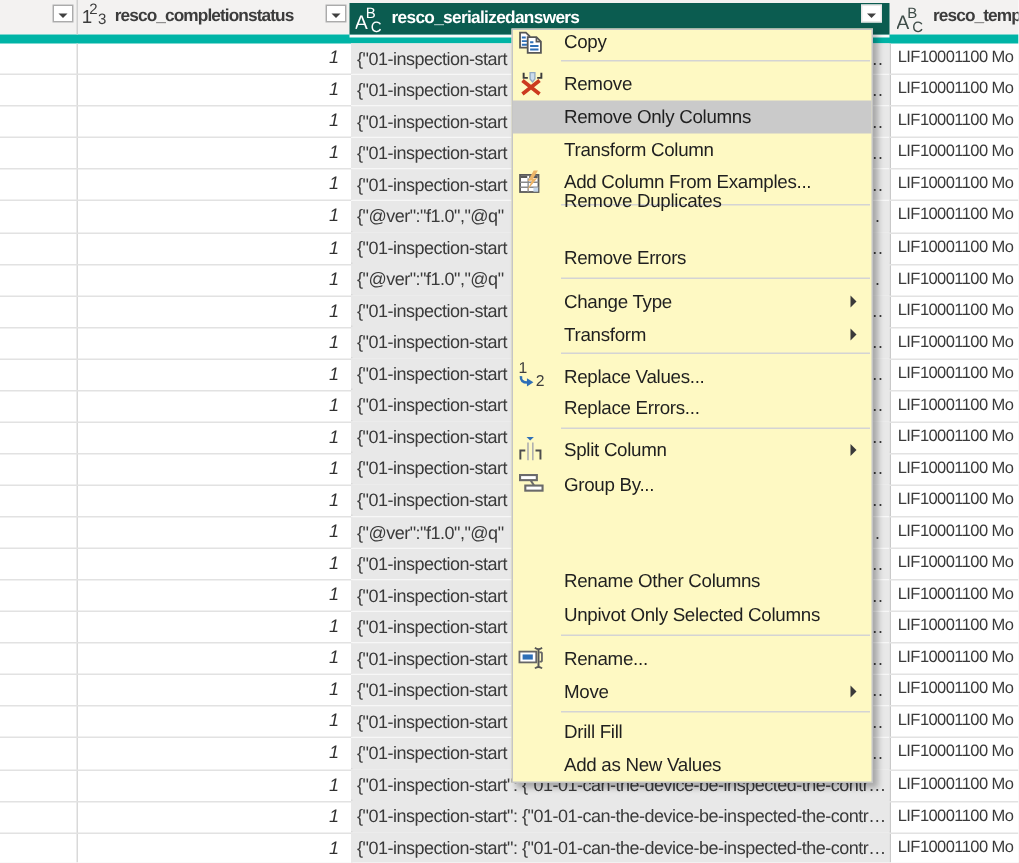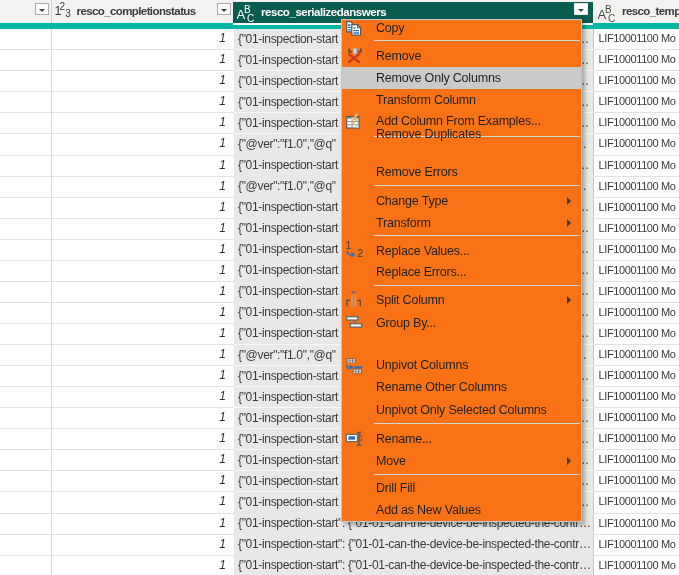--- a/index.html
+++ b/index.html
@@ -201,21 +201,21 @@
 <div class="abs" style="left:234px;top:554.6px;width:359px;height:1px;background:#f7f7f7"></div>
 <div class="abs" style="left:593px;top:554.6px;width:86px;height:1px;background:#e2e2e2"></div>
 <div class="num" style="top:533.5px">1</div>
 <div class="cell3" style="top:534.0px">{"01-inspection-start": {"01-01-can-the-device-be-inspected-the-controlroom": {"true"}}</div>
 <div class="lif" style="top:533.5px">LIF10001100 Mo</div>
 
 <div class="num" style="top:554.6px">1</div>
 <div class="cell3" style="top:555.1px">{"01-inspection-start": {"01-01-can-the-device-be-inspected-the-controlroom": {"true"}}</div>
 <div class="lif" style="top:554.6px">LIF10001100 Mo</div>
 <div class="abs" style="left:341px;top:18.5px;width:241px;height:503.0px;
-background:#f97316;border:1px solid #c5c5c5;box-shadow:3px 3px 4px rgba(0,0,0,0.28)">
+background:#fef9c3;border:1px solid #c5c5c5;box-shadow:3px 3px 4px rgba(0,0,0,0.28)">
 <div class="mi" style="top:-2.8px;"><span class="ic" style="left:4px;margin-top:-7.5px"><svg width="16" height="16" viewBox="0 0 16 16">
           <path d="M0.7 1.7 H4.6 L7 4.1 V11.8 H0.7 z" fill="#fff" stroke="#575757" stroke-width="1.2"></path>
           <path d="M1.9 5h2.6M1.9 7.4h3.4M1.9 9.8h3.4" stroke="#2e6fb7" stroke-width="1.3"></path>
           <path d="M5.8 4.7 H11.6 L14.6 7.7 V15.2 H5.8 z" fill="#fff" stroke="#575757" stroke-width="1.2"></path>
           <path d="M11.6 4.7 V7.7 H14.6" fill="none" stroke="#575757" stroke-width="1.1"></path>
           <path d="M7.4 8.2h2.2M7.4 10.6h5.6M7.4 13h5.6" stroke="#2e6fb7" stroke-width="1.3"></path>
         </svg></span>Copy</div>
 <div class="msep" style="top:20.9px"></div>
 <div class="mi" style="top:26.1px;"><span class="ic" style="left:5px;margin-top:-8.5px"><svg width="16" height="16" viewBox="0 0 16 16">
           <path d="M2.1 0.5 V3.9 H4.9 M13.9 0.5 V3.9 H11.1" fill="none" stroke="#3c3c3c" stroke-width="1.3"></path>
@@ -249,29 +249,20 @@
 <div class="mi" style="top:270.1px;"><span class="ic" style="left:4.3px;margin-top:-9px"><svg width="16" height="17" viewBox="0 0 16 17">
           <path d="M5 0.4 L9.9 0.4 L7.45 2.6 z" fill="#2e6fb7"></path>
           <path d="M6 4 V15.8 M9.2 4 V15.8" stroke="#b0b0b0" stroke-width="1.1" fill="none"></path>
           <path d="M4.2 9.3 H0.9 V15.3 M11 9.3 H14.3 V15.3" fill="none" stroke="#4d4d4d" stroke-width="1.3"></path>
         </svg></span>Split Column<span class="arr"></span></div>
 <div class="mi" style="top:292.4px;"><span class="ic" style="left:4px;margin-top:-7.8px"><svg width="17" height="14" viewBox="0 0 17 14">
           <rect x="0.7" y="1.7" width="11.2" height="3.4" fill="#fff" stroke="#6a6a6a" stroke-width="1.4"></rect>
           <path d="M7.9 5.4 L10 8.6" stroke="#6a6a6a" stroke-width="1.3"></path>
           <rect x="4.2" y="8.7" width="11.5" height="3.4" fill="#fff" stroke="#6a6a6a" stroke-width="1.4"></rect>
         </svg></span>Group By...</div>
-<div class="mi" style="top:335.1px;"><span class="ic" style="left:2.5px;margin-top:-8.5px"><svg width="18" height="17" viewBox="0 0 18 17">
-          <rect x="1.6" y="1.4" width="9.3" height="4.6" fill="#5f5f5f"></rect>
-          <path d="M2.5 2.3h2v1.3h-2zM5.3 2.3h2v1.3h-2zM8.1 2.3h2v1.3h-2zM2.5 4.3h2v1.3h-2zM5.3 4.3h2v1.3h-2zM8.1 4.3h2v1.3h-2z" fill="#fff"></path>
-          <path d="M1.9 7.9 q-0.2 3.4 2.6 3.7" fill="none" stroke="#2e6fb7" stroke-width="1.7"></path>
-          <path d="M4.7 7.8 L8.9 10.2 L4.7 12.8 z" fill="#2e6fb7"></path>
-          <rect x="9.4" y="9.3" width="8" height="1.9" fill="#2e6fb7"></rect>
-          <rect x="7.6" y="11.4" width="9.2" height="5" fill="#5f5f5f"></rect>
-          <path d="M8.5 12.4h2v1.3h-2zM11.3 12.4h2v1.3h-2zM14.1 12.4h2v1.3h-2zM8.5 14.4h2v1.3h-2zM11.3 14.4h2v1.3h-2zM14.1 14.4h2v1.3h-2z" fill="#fff"></path>
-        </svg></span>Unpivot Columns</div>
 <div class="mi" style="top:357.1px;">Rename Other Columns</div>
 <div class="mi" style="top:379.5px;">Unpivot Only Selected Columns</div>
 <div class="msep" style="top:403.6px"></div>
 <div class="mi" style="top:408.8px;"><span class="ic" style="left:2.5px;margin-top:-8px"><svg width="18" height="16" viewBox="0 0 18 16">
           <rect x="1.3" y="3.4" width="11.2" height="7.2" fill="#fff" stroke="#666" stroke-width="1.2"></rect>
           <rect x="3.4" y="5.3" width="6.8" height="3.4" fill="#2e6fb7"></rect>
           <path d="M14.6 3.9 H16.3 M16.3 3.9 V10.1 M16.3 10.1 H14.6" fill="none" stroke="#666" stroke-width="1.2"></path>
           <path d="M14 1.6 V13.8" stroke="#555" stroke-width="1.3"></path>
           <path d="M11.6 0.8 C13 1.9 15 1.9 16.4 0.8 M11.6 14.6 C13 13.5 15 13.5 16.4 14.6" fill="none" stroke="#555" stroke-width="1.2"></path>
         </svg></span>Rename...</div>

